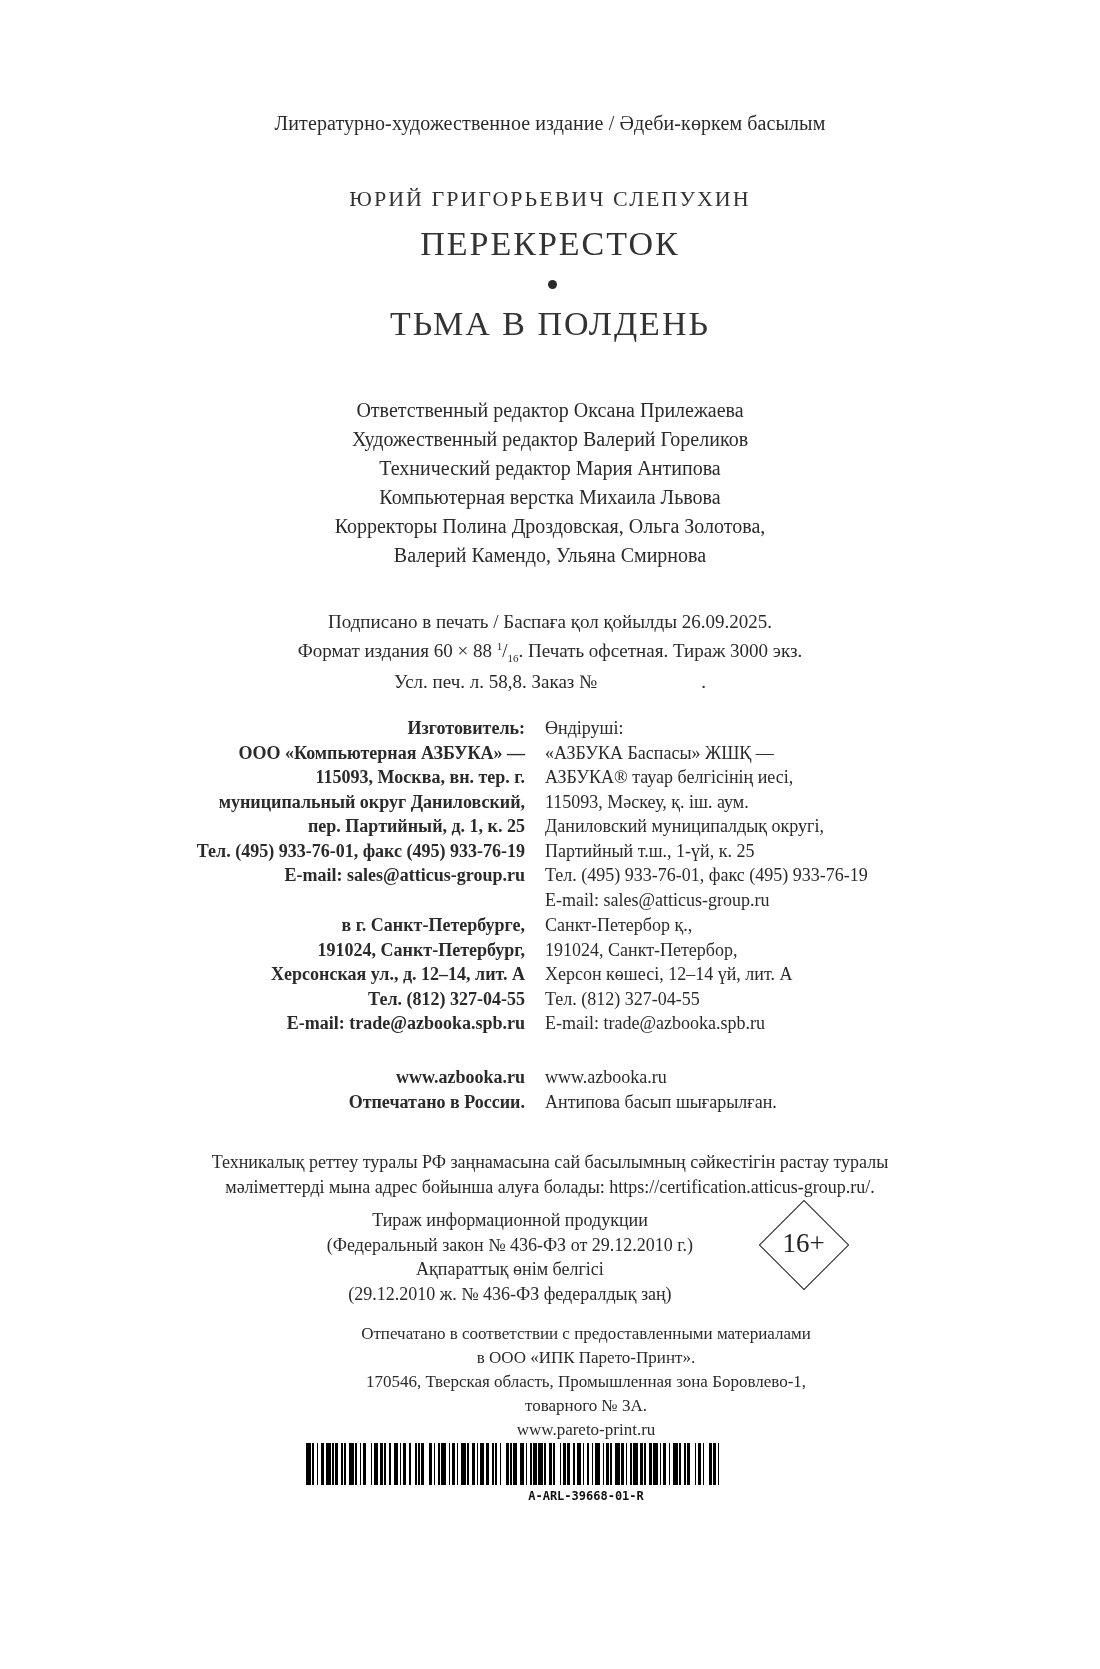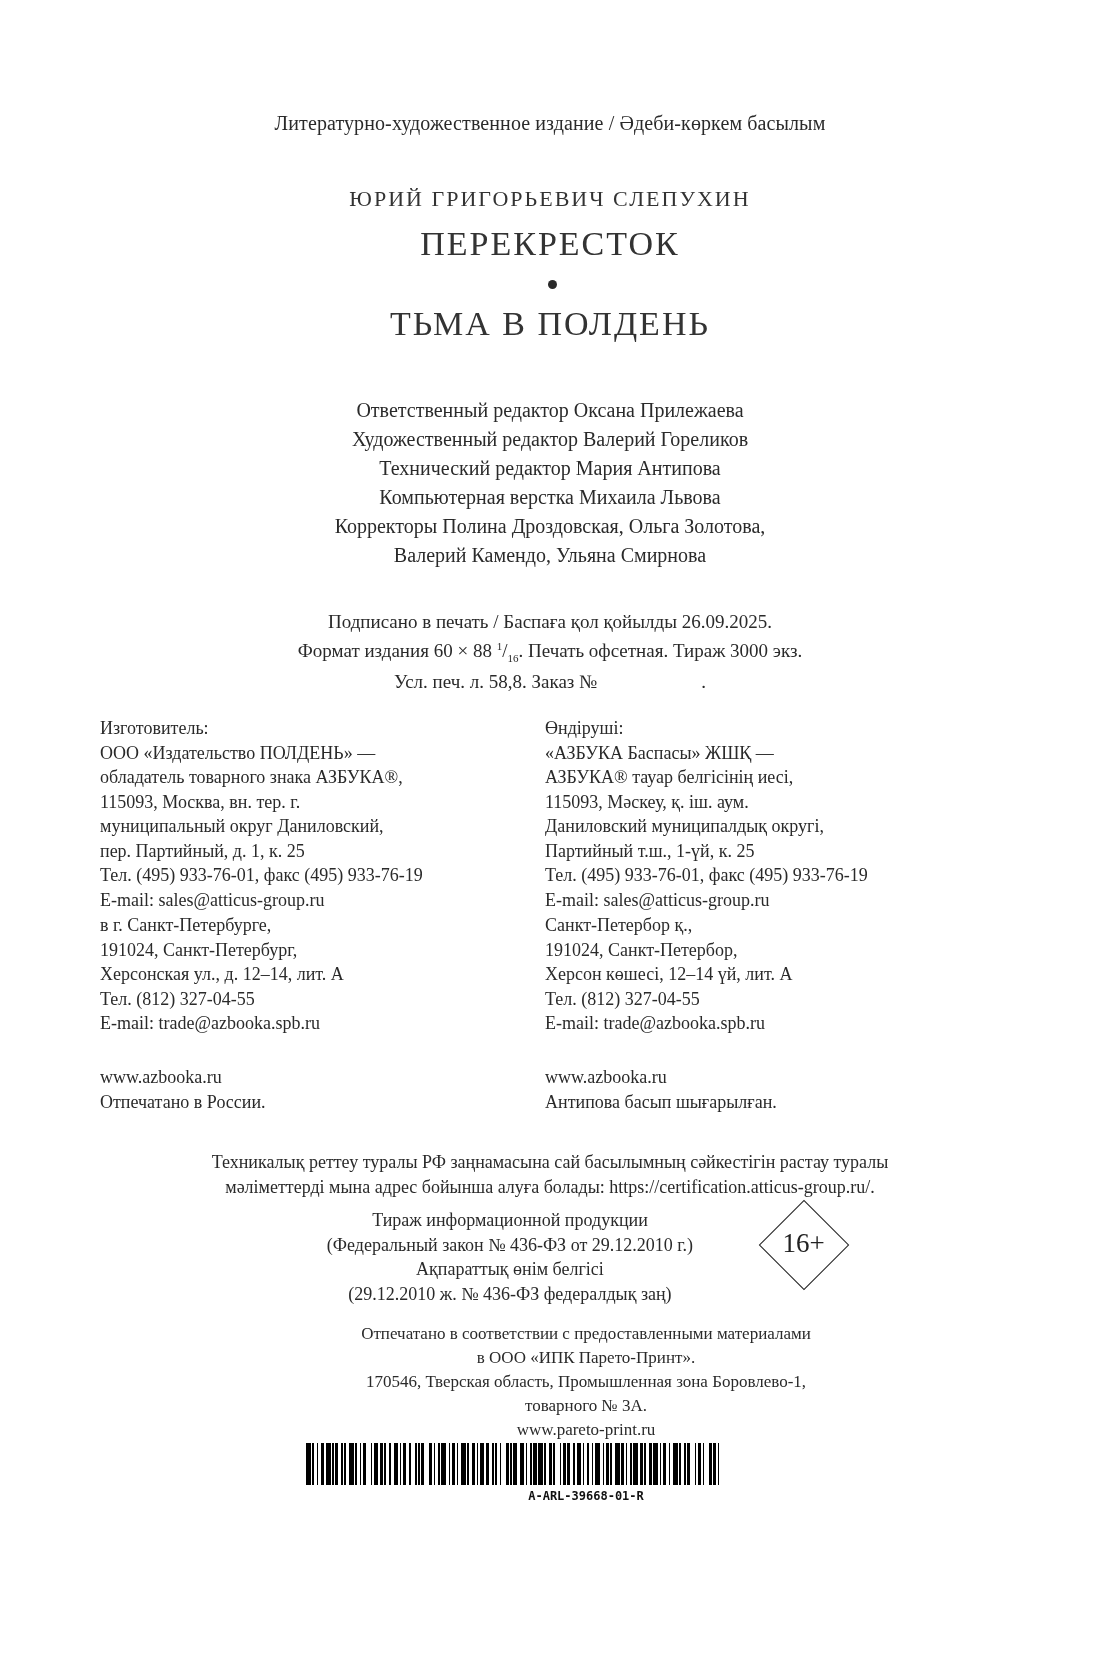--- a/index.html
+++ b/index.html
@@ -14,21 +14,21 @@
   .author { top: 186px; font-size: 22px; letter-spacing: 2px; color: #333; }
   .title1 { top: 225px; font-size: 34px; letter-spacing: 2px; color: #333; }
   .bullet { top: 280px; left: 548px; width: 9px; height: 9px; border-radius: 50%; background: #2a2a2a; }
   .title2 { top: 305px; font-size: 34px; letter-spacing: 2px; color: #333; }
   .credits { top: 396px; font-size: 20px; line-height: 29px; }
   .credits div { white-space: nowrap; }
   .printinfo { top: 610px; font-size: 19px; line-height: 24px; }
   .printinfo sup, .printinfo sub { font-size: 11px; }
   .zakaz-gap { display: inline-block; width: 104px; }
 
-  .col-left { left: 100px; width: 412px; font-size: 18px; line-height: 24.5px; }
+  .col-left { left: 113px; width: 412px; text-align: right; font-size: 18px; line-height: 24.5px; font-weight: bold; }
   .col-right { left: 545px; width: 450px; text-align: left; font-size: 18px; line-height: 24.5px; }
   .col-left div, .col-right div { white-space: nowrap; }
   .blk1 { top: 716px; }
   .blk2 { top: 913px; }
   .blk3 { top: 1065px; }
 
   .cert { top: 1142px; font-size: 18px; line-height: 24.5px; margin-top: 8px; }
   .sign { top: 1208px; font-size: 18px; line-height: 24.5px; left: 270px; width: 480px; text-align: center; }
   .diamond {
     left: 772px; top: 1213px; width: 62px; height: 62px;
@@ -63,22 +63,21 @@
 </div>
 
 <div class="abs center printinfo">
   <div>Подписано в печать / Баспаға қол қойылды 26.09.2025.</div>
   <div><span>Формат издания 60 × 88 </span><sup>1</sup><span>/</span><sub>16</sub><span>. Печать офсетная. Тираж 3000 экз.</span></div>
   <div><span>Усл. печ. л. 58,8. Заказ №</span><span class="zakaz-gap"></span><span>.</span></div>
 </div>
 
 <div class="abs col-left blk1">
   <div>Изготовитель:</div>
-  <div>ООО «Издательство ПОЛДЕНЬ» —</div>
-  <div>обладатель товарного знака АЗБУКА®,</div>
+  <div>ООО «Компьютерная АЗБУКА» —</div>
   <div>115093, Москва, вн. тер. г.</div>
   <div>муниципальный округ Даниловский,</div>
   <div>пер. Партийный, д. 1, к. 25</div>
   <div>Тел. (495) 933-76-01, факс (495) 933-76-19</div>
   <div>E-mail: sales@atticus-group.ru</div>
 </div>
 <div class="abs col-right blk1">
   <div>Өндіруші:</div>
   <div>«АЗБУКА Баспасы» ЖШҚ —</div>
   <div>АЗБУКА® тауар  белгісінің иесі,</div>

